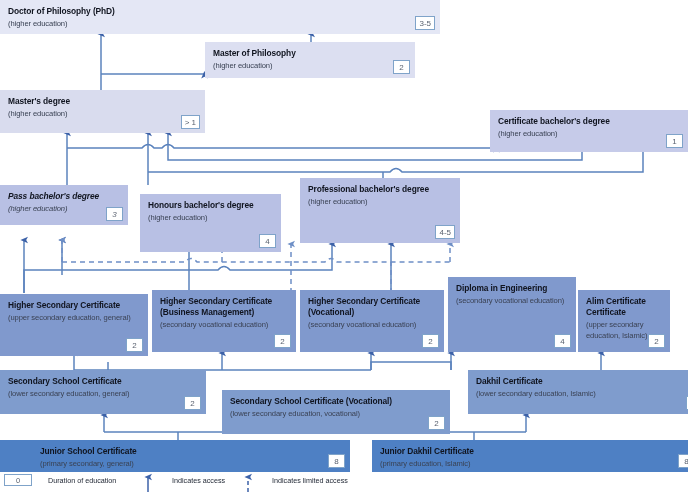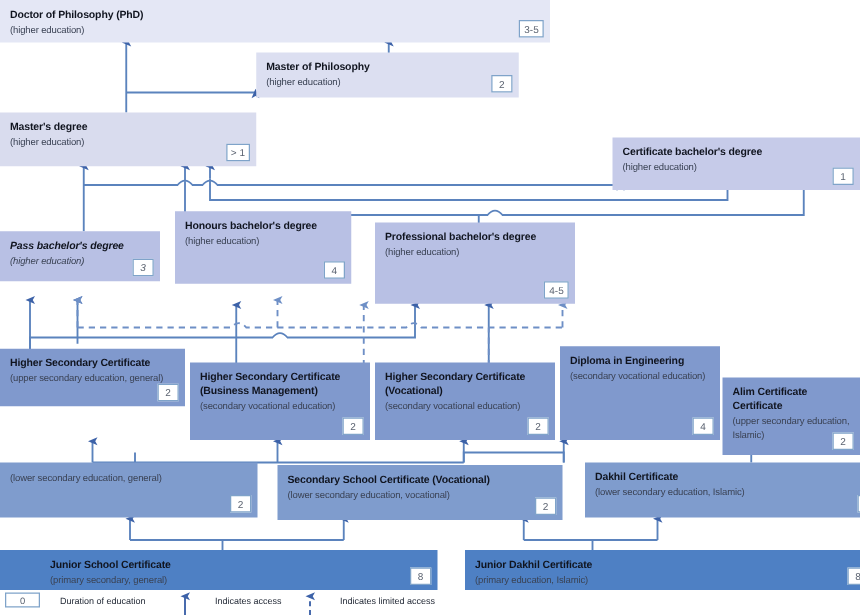--- a/index.html
+++ b/index.html
@@ -211,33 +211,33 @@
     <div class="sub">(higher education)</div>
     <div class="dur">1</div>
   </div>
 
   <div class="box tier-bach" style="left:0px; top:185px; width:128px; height:40px;font-style:italic;">
     <div class="title">Pass bachelor's degree</div>
     <div class="sub">(higher education)</div>
     <div class="dur">3</div>
   </div>
 
-  <div class="box tier-bach" style="left:140px; top:169px; width:141px; height:58px;">
+  <div class="box tier-bach" style="left:140px; top:194px; width:141px; height:58px;">
     <div class="title">Honours bachelor's degree</div>
     <div class="sub">(higher education)</div>
     <div class="dur">4</div>
   </div>
 
   <div class="box tier-bach" style="left:300px; top:178px; width:160px; height:65px;">
     <div class="title">Professional bachelor's degree</div>
     <div class="sub">(higher education)</div>
     <div class="dur">4-5</div>
   </div>
 
-  <div class="box tier-upper" style="left:0px; top:279px; width:148px; height:46px;">
+  <div class="box tier-upper" style="left:0px; top:294px; width:148px; height:62px;">
     <div class="title">Higher Secondary Certificate</div>
     <div class="sub">(upper secondary education, general)</div>
     <div class="dur">2</div>
   </div>
 
   <div class="box tier-upper" style="left:152px; top:290px; width:144px; height:62px;">
     <div class="title">Higher Secondary Certificate (Business Management)</div>
     <div class="sub">(secondary vocational education)</div>
     <div class="dur">2</div>
   </div>
@@ -247,32 +247,33 @@
     <div class="sub">(secondary vocational education)</div>
     <div class="dur">2</div>
   </div>
 
   <div class="box tier-upper" style="left:448px; top:277px; width:128px; height:75px;">
     <div class="title">Diploma in Engineering</div>
     <div class="sub">(secondary vocational education)</div>
     <div class="dur">4</div>
   </div>
 
-  <div class="box tier-upper" style="left:578px; top:302px; width:110px; height:62px;">
+  <div class="box tier-upper" style="left:578px; top:290px; width:92px; height:62px;">
     <div class="title">Alim Certificate Certificate</div>
     <div class="sub">(upper secondary education, Islamic)</div>
     <div class="dur">2</div>
   </div>
 
   <div class="box tier-lower" style="left:0px; top:370px; width:206px; height:44px;">
+    <div class="title">Secondary School Certificate</div>
     <div class="sub">(lower secondary education, general)</div>
     <div class="dur">2</div>
   </div>
 
-  <div class="box tier-lower" style="left:222px; top:372px; width:228px; height:44px;">
+  <div class="box tier-lower" style="left:222px; top:390px; width:228px; height:44px;">
     <div class="title">Secondary School Certificate (Vocational)</div>
     <div class="sub">(lower secondary education, vocational)</div>
     <div class="dur">2</div>
   </div>
 
   <div class="box tier-lower" style="left:468px; top:370px; width:240px; height:44px;">
     <div class="title">Dakhil Certificate</div>
     <div class="sub">(lower secondary education, Islamic)</div>
     <div class="dur">2</div>
   </div>

